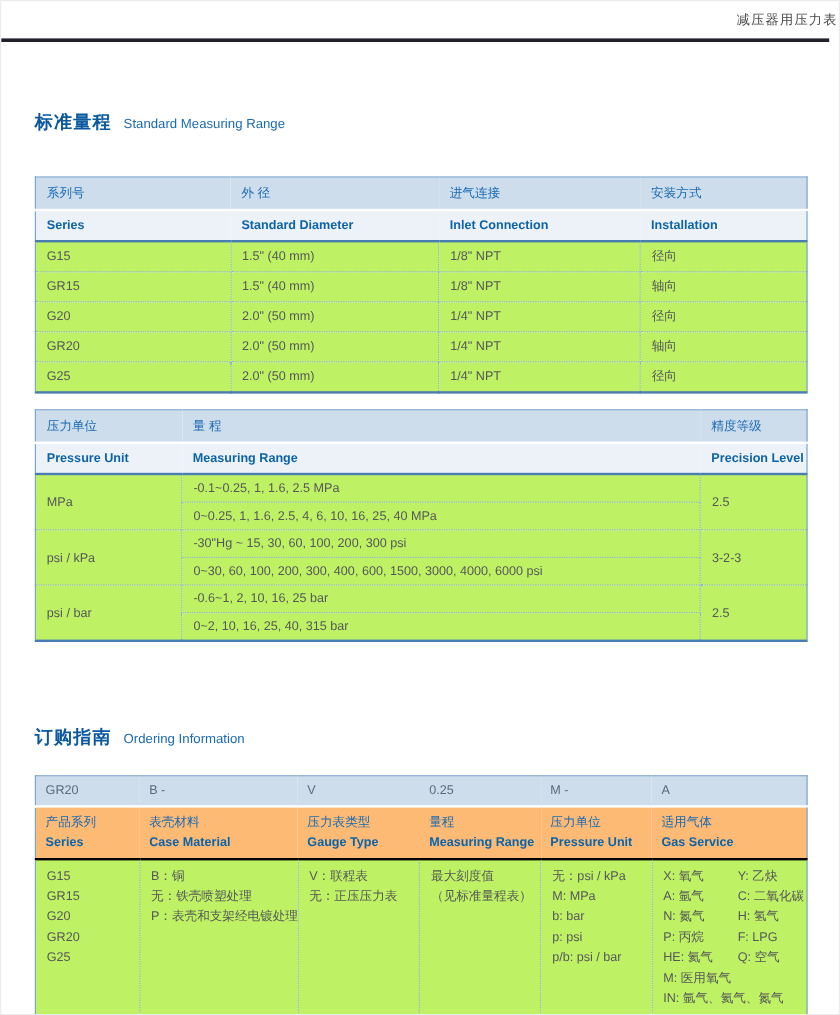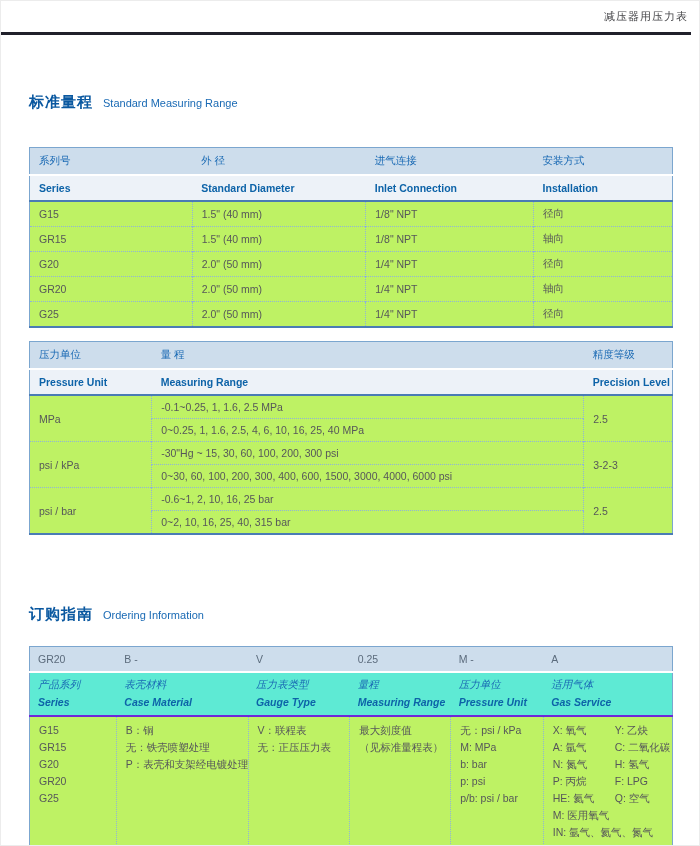--- a/index.html
+++ b/index.html
@@ -5,21 +5,21 @@
   html,body { margin:0; padding:0; background:#f3f3f3; }
   .page {
     position:relative; width:700px; height:846px; margin:0;
     background:#ffffff; box-sizing:border-box; border:1px solid #ececec;
     font-family:"Liberation Sans","DejaVu Sans",sans-serif;
     -webkit-font-smoothing:antialiased; overflow:hidden;
   }
 
   
   .doc-title {
-    position:absolute; top:8px; right:11px;
+    position:absolute; top:8px; right:1px;
     font-size:11px; color:#47474a; letter-spacing:1px;
   }
   .top-rule {
     position:absolute; top:31px; left:0; width:690px; height:3px;
     background:#20202a;
   }
 
   
   .section-title { position:absolute; left:28px; white-space:nowrap; }
   .st-cn { font-size:15px; font-weight:bold; color:#0a58a0; letter-spacing:1px; }
@@ -59,22 +59,22 @@
   .range-tbl .sub { border-top:1px dotted #8fb3d8;margin-top:15px; }
   .range-tbl .grp-start td { border-top:1px dotted #8fb3d8; }
 
   
   .ord-tbl { top:645px; }
   .code-row td {
     background:#cdddec; color:#5b6b7c; font-size:10.5px;
     padding:6px 8px; height:23px; white-space:nowrap;
   }
   .ohead-row td {
-    background:#5eead4; padding:5px 8px 7px; white-space:nowrap;
-    border-top:2px solid #ffffff; border-bottom:2px solid #6d28d9;font-style:italic;
+    background:#fdba74; padding:5px 8px 7px; white-space:nowrap;
+    border-top:2px solid #ffffff; border-bottom:2px solid #000000;
   }
   .oh-cn { color:#1a6ab4; font-size:10.5px; }
   .oh-en { color:#0d63a8; font-size:10.5px; font-weight:bold; margin-top:4px; }
   .obody-row td {
     vertical-align:top; background:#fff; padding:6px 8px; height:120px;
     font-size:10px; color:#56575a; white-space:nowrap;
   }
   .obody-row td + td { border-left:1px dotted #8fb3d8; }
   .cell-line { line-height:17px; }
   .pair { display:flex; line-height:17px; }

